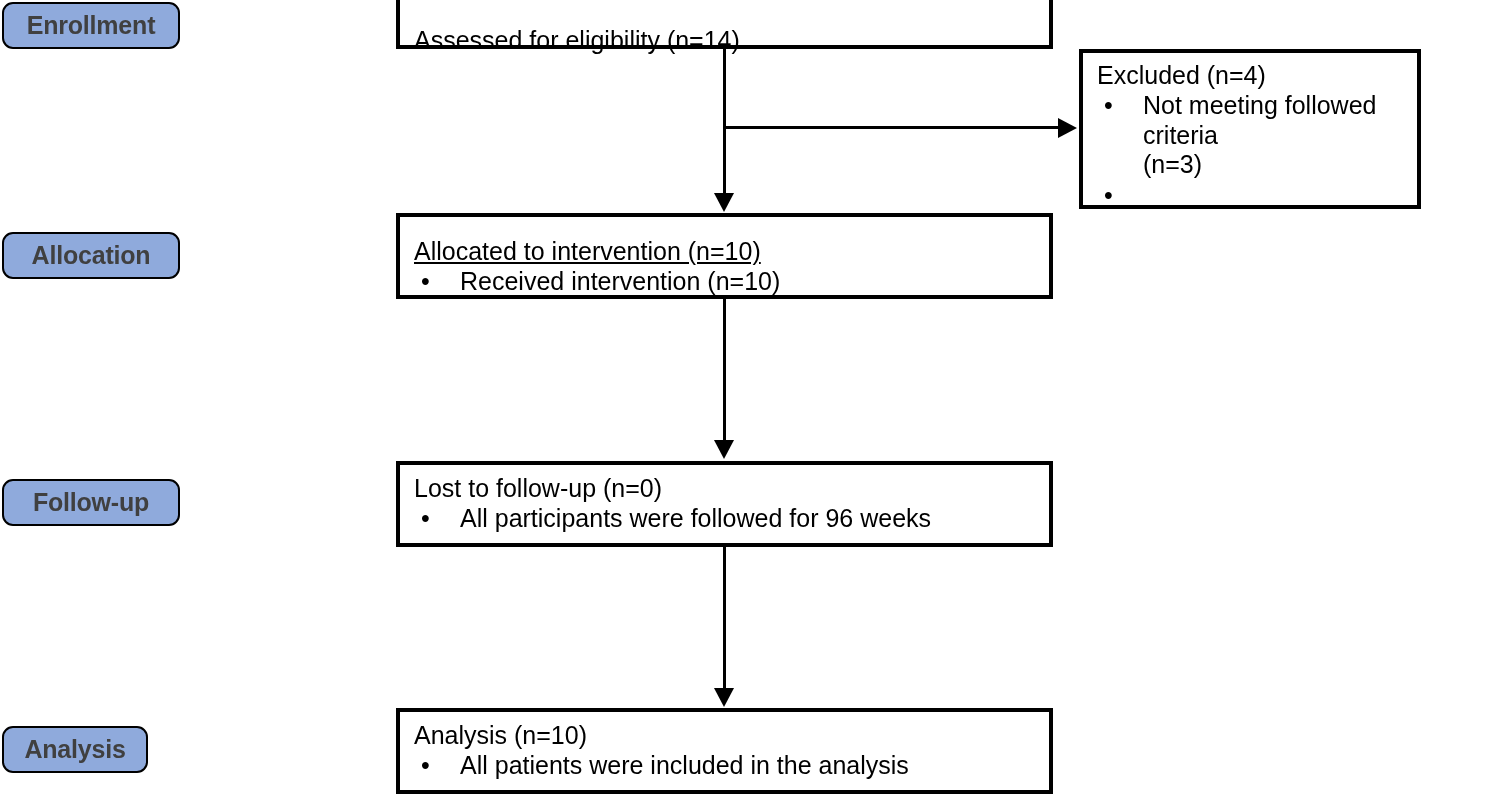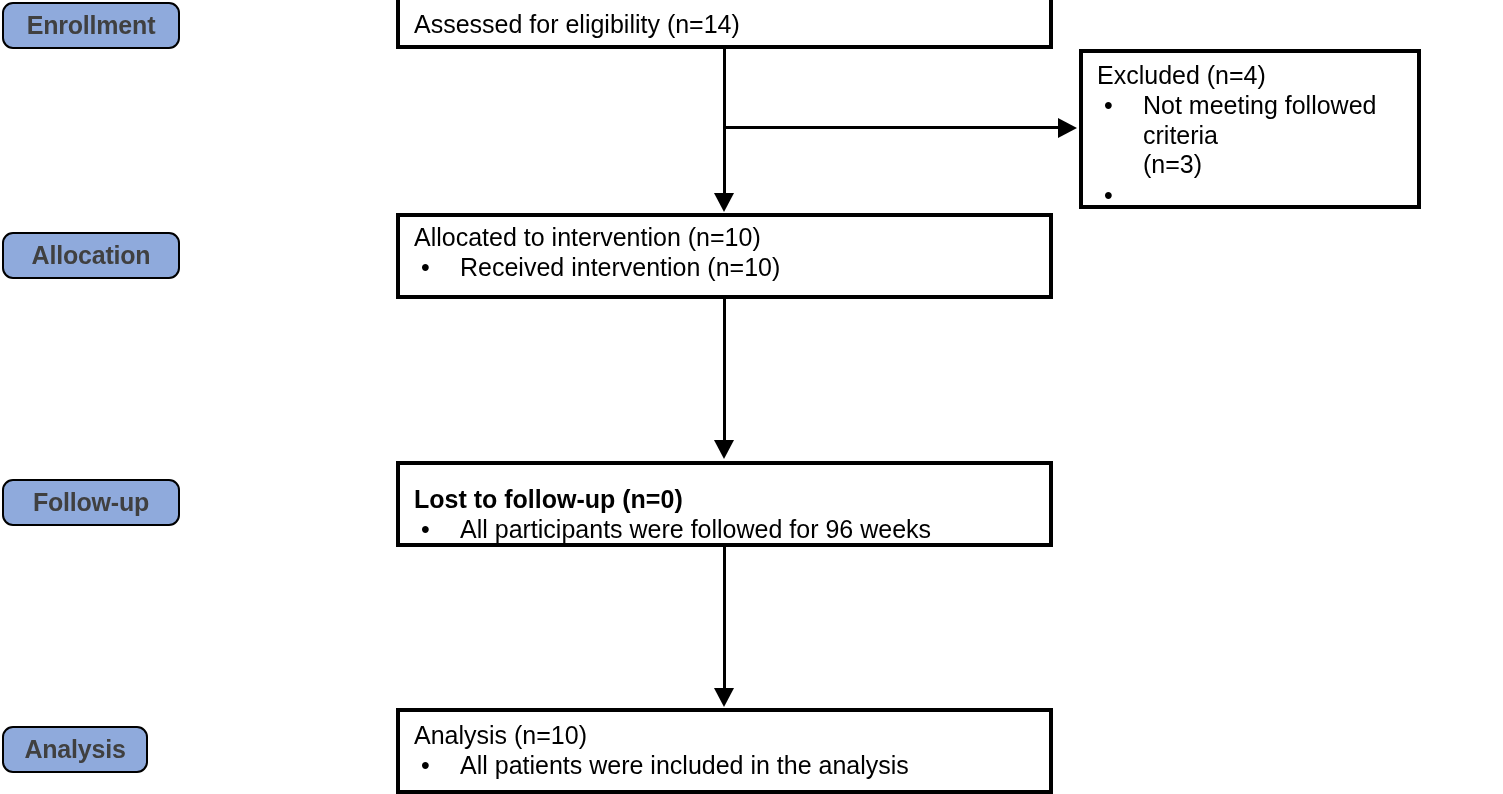--- a/index.html
+++ b/index.html
@@ -120,49 +120,49 @@
 
   <div class="stage-pill" style="left:2px; top:479px; width:178px; height:47px;text-align:center;">
     <span>Follow-up</span>
   </div>
 
   <div class="stage-pill" style="left:2px; top:726px; width:146px; height:47px;">
     <span>Analysis</span>
   </div>
 
   <div class="flow-box" style="left:396px; top:-6px; width:657px; height:55px;">
-    <div class="headline" style="margin-top:6px;">Assessed for eligibility (n=14)</div>
+    <div class="headline" style="margin-top:22px;">Assessed for eligibility (n=14)</div>
   </div>
 
   <div class="flow-box wrap" style="left:1079px; top:49px; width:342px; height:160px; padding-top:8px;">
     <div class="headline">Excluded (n=4)</div>
     <ul class="bullet-list">
       <li>
         <span class="bullet-dot">•</span>
         <span>Not meeting followed criteria</span>
         <span class="cont">(n=3)</span>
       </li>
       <li>
         <span class="bullet-dot">•</span>
       </li>
     </ul>
   </div>
 
   <div class="flow-box" style="left:396px; top:213px; width:657px; height:86px;">
-    <div class="headline" style="margin-top:0;">Allocated to intervention (n=10)</div>
+    <div class="headline" style="margin-top:14px;text-decoration:underline;">Allocated to intervention (n=10)</div>
     <ul class="bullet-list">
       <li>
         <span class="bullet-dot">•</span>
         <span>Received intervention (n=10)</span>
       </li>
     </ul>
   </div>
 
   <div class="flow-box" style="left:396px; top:461px; width:657px; height:86px;">
-    <div class="headline" style="margin-top:14px;font-weight:bold;">Lost to follow-up (n=0)</div>
+    <div class="headline" style="margin-top:3px;">Lost to follow-up (n=0)</div>
     <ul class="bullet-list">
       <li>
         <span class="bullet-dot">•</span>
         <span>All participants were followed for 96 weeks</span>
       </li>
     </ul>
   </div>
 
   <div class="flow-box" style="left:396px; top:708px; width:657px; height:86px;">
     <div class="headline" style="margin-top:3px;">Analysis (n=10)</div>

